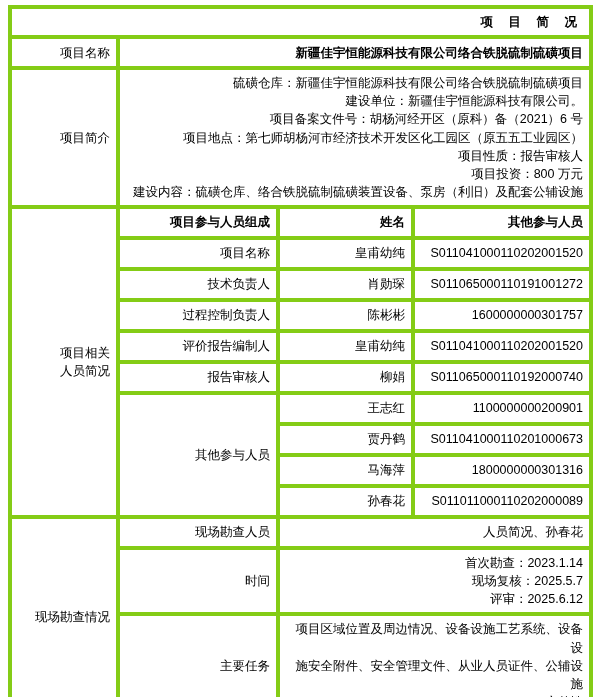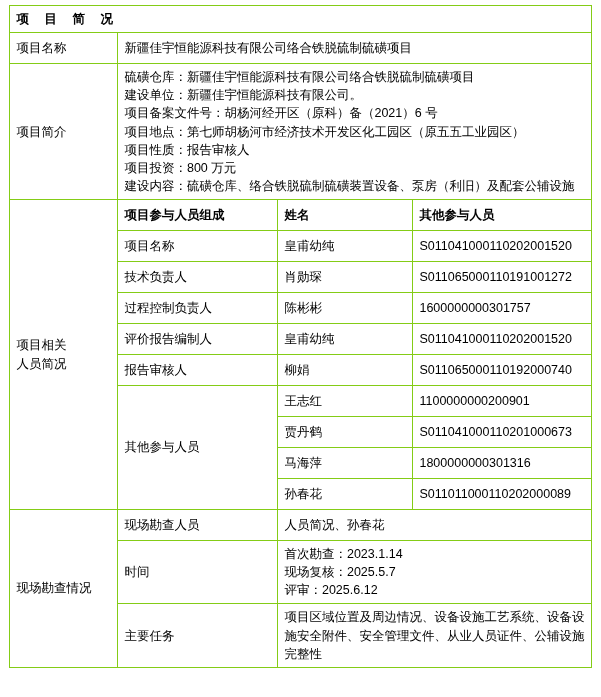--- a/index.html
+++ b/index.html
@@ -21,41 +21,41 @@
     position: relative;
     padding: 0;
   }
   table.doc {
     border-collapse: collapse;
     width: 581px;
     margin: 5px auto 0 auto;
     table-layout: fixed;
   }
   table.doc td {
-    border: 1px solid #84cc16;
+    border: 4px solid #84cc16;
     font-size: 12.5px;
     line-height: 1.45;
     padding: 4px 6px;
     vertical-align: middle;
-    text-align: left;
+    text-align: right;
   }
   .title-cell {
     font-size: 16px;
     font-weight: bold;
     letter-spacing: 6px;
     padding: 8px 0;
     text-align: center;
   }
   .label-cell {
     font-size: 12.5px;
     text-align: center;
     white-space: pre-line;
   }
   .proj-name {
-    font-weight: normal;
+    font-weight: bold;
     font-size: 13px;
   }
   .intro-cell {
     text-align: left;
     padding: 7px 10px 7px 12px;
     font-size: 12.5px;
     line-height: 1.62;
   }
   .intro-cell div { white-space: pre-wrap; }
   .subhead {

